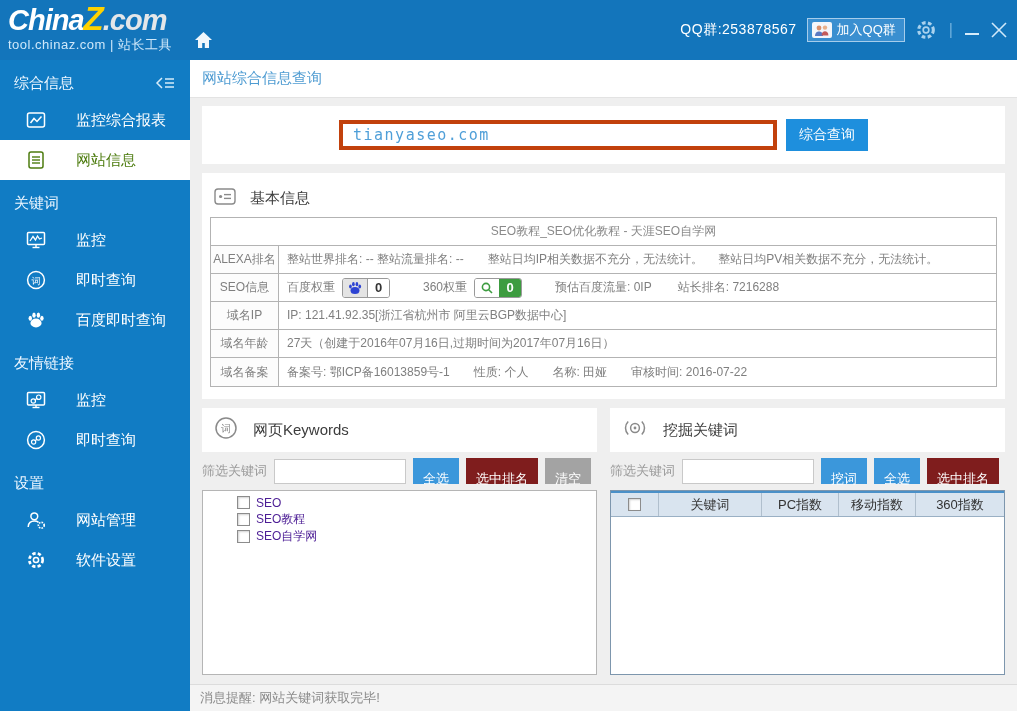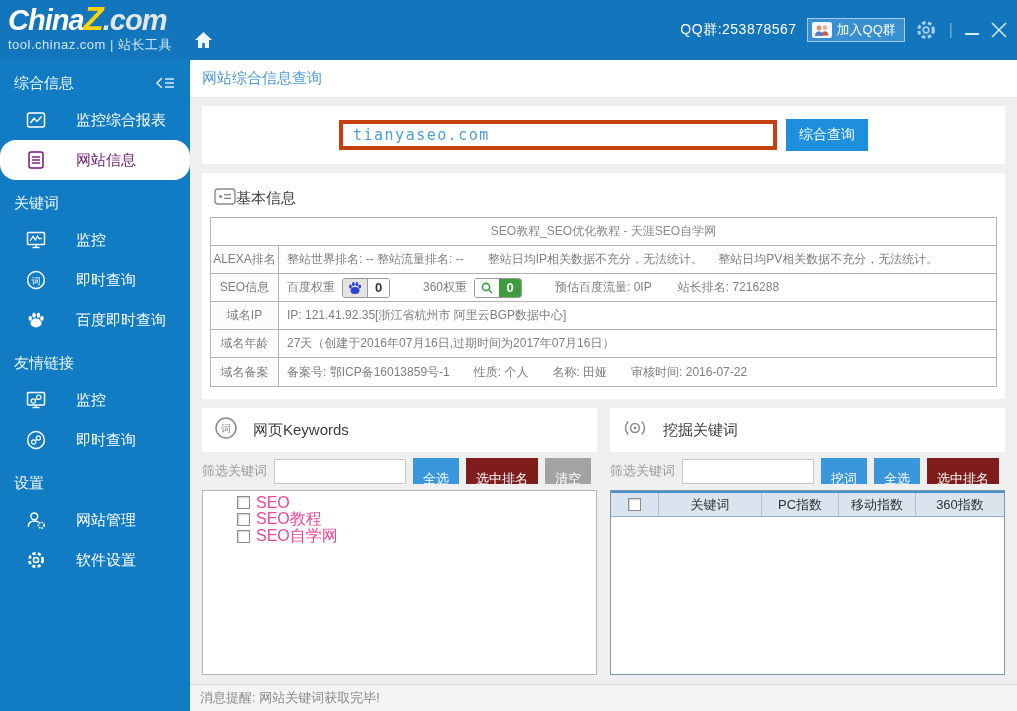--- a/index.html
+++ b/index.html
@@ -21,35 +21,35 @@
   .qq-people { width:20px; height:16px; background:#f3f6fa; border-radius:2px; display:flex; align-items:center; justify-content:center; }
   .hdr-sep { color:#6fb0dd; font-size:16px; padding:0 2px; }
   .min-bar { width:14px; height:2px; background:#d6ecfa; margin-top:8px; cursor:pointer; }
   .hdr-ic { cursor:pointer; display:flex; align-items:center; }
 
   
   .sidebar { position:absolute; left:0; top:60px; width:190px; height:651px; background:#117cc4; z-index:4; }
   .sb-section { height:34px; margin-top:6px; display:flex; align-items:center; padding:0 14px; color:#eef7ff; font-size:15px; }
   .sb-item { height:40px; display:flex; align-items:center; gap:30px; padding-left:26px; color:#ffffff; font-size:15px; cursor:pointer; }
   .sb-item .sb-ic { display:flex; align-items:center; }
-  .sb-item.selected { background:#ffffff; color:#701a75;border-radius:16px; }
+  .sb-item.selected { background:#ffffff; color:#4d7c0f; }
   .sb-collapse { margin-left:auto; cursor:pointer; display:flex; align-items:center; }
 
   
   .main { position:absolute; left:190px; top:60px; width:827px; height:651px; background:#efefef; }
   .page-titlebar { height:38px; background:#ffffff; border-bottom:1px solid #e3e3e3; display:flex; align-items:center; padding-left:12px; }
   .page-title { color:#4f9cd2; font-size:15px; }
   .content { position:absolute; left:12px; right:12px; top:46px; bottom:27px; }
 
   .search-panel { height:58px; background:#ffffff; display:flex; align-items:center; justify-content:center; gap:9px; margin-bottom:9px; }
   .url-input { width:438px; height:30px; border:4px solid #c2410c; padding:0 10px; font-family:"DejaVu Sans Mono","Liberation Mono",monospace; font-size:15px; color:#4f9fd8; letter-spacing:1.5px; outline:none; }
   .query-btn { height:32px; padding:0 13px; background:#1e8fdd; color:#ffffff; font-size:14px; border:none; cursor:pointer; }
 
   .basic-panel { background:#ffffff; padding:6px 8px 12px; margin-bottom:9px; }
-  .panel-header { display:flex; align-items:center; height:38px; padding-left:4px; }
+  .panel-header { display:flex; align-items:center; gap:14px; height:38px; padding-left:4px; }
   .panel-title { font-size:15px; color:#3c3c3c; }
   .info-table { border:1px solid #b3b3b3; font-size:12px; }
   .info-titlerow { height:28px; display:flex; align-items:center; justify-content:center; color:#8a8a8a; border-bottom:1px solid #b3b3b3; }
   .info-row { display:flex; height:28px; border-bottom:1px solid #b3b3b3; }
   .info-row:last-child { border-bottom:none; }
   .info-label { width:68px; display:flex; align-items:center; justify-content:center; color:#7f7f7f; border-right:1px solid #b3b3b3; background:#fcfcfc; }
   .info-value { flex:1; display:flex; align-items:center; padding-left:8px; color:#7f7f7f; white-space:pre; }
   .weight-badge { display:inline-flex; align-items:center; border:1px solid #9a9a9a; border-radius:3px; overflow:hidden; height:20px; margin:0 7px; }
   .badge-icon { width:24px; height:20px; display:flex; align-items:center; justify-content:center; }
   .badge-icon.baidu { background:#e4e4e4; }
@@ -63,21 +63,21 @@
   .kw-panel { flex:1; display:flex; flex-direction:column; }
   .kw-header { background:#ffffff; height:44px; display:flex; align-items:center; gap:15px; padding-left:12px; }
   .kw-filter { display:flex; align-items:center; margin:6px 0; gap:7px; }
   .kw-filter-label { color:#9a9a9a; font-size:13px; }
   .kw-input { width:132px; height:25px; border:1px solid #c9c9c9; background:#ffffff; outline:none; padding:0 5px; font-size:13px; }
   .kw-btn { height:26px; border:none; color:#ffffff; font-size:13px; padding:12px 10px; cursor:pointer; }
   .kw-btn.blue { background:#3b97db; }
   .kw-btn.orange { background:#7f1d1d; }
   .kw-btn.gray { background:#a3a3a3; }
   .kw-list { flex:1; background:#ffffff; border:1px solid #b5b5b5; padding:3px 6px; overflow:hidden; }
-  .kw-item { display:flex; align-items:center; gap:6px; height:17px; font-size:16px; color:#ec4899;padding-left:28px; }
+  .kw-item { display:flex; align-items:center; gap:6px; height:17px; font-size:12px; color:#4c1d95;padding-left:28px; }
   .checkbox { width:13px; height:13px; border:1px solid #8c8c8c; background:#ffffff; box-shadow:inset 1px 1px 2px rgba(0,0,0,0.18); flex:none; cursor:pointer; }
 
   .mine-table { flex:1; background:#ffffff; border:1px solid #7d96ad; display:flex; flex-direction:column; }
   .mine-head { display:flex; background:#d9e4ef; border-top:2px solid #4a90c8; border-bottom:1px solid #9ab0c4; height:26px; align-items:center; font-size:13px; color:#333333; }
   .mh-cell { display:flex; align-items:center; justify-content:center; height:100%; border-right:1px solid #b0bfcd; }
   .mh-cell:last-child { border-right:none; }
   .mh-check { width:48px; }
   .mh-kw { width:103px; }
   .mh-pc { width:77px; }
   .mh-mobile { width:77px; }

